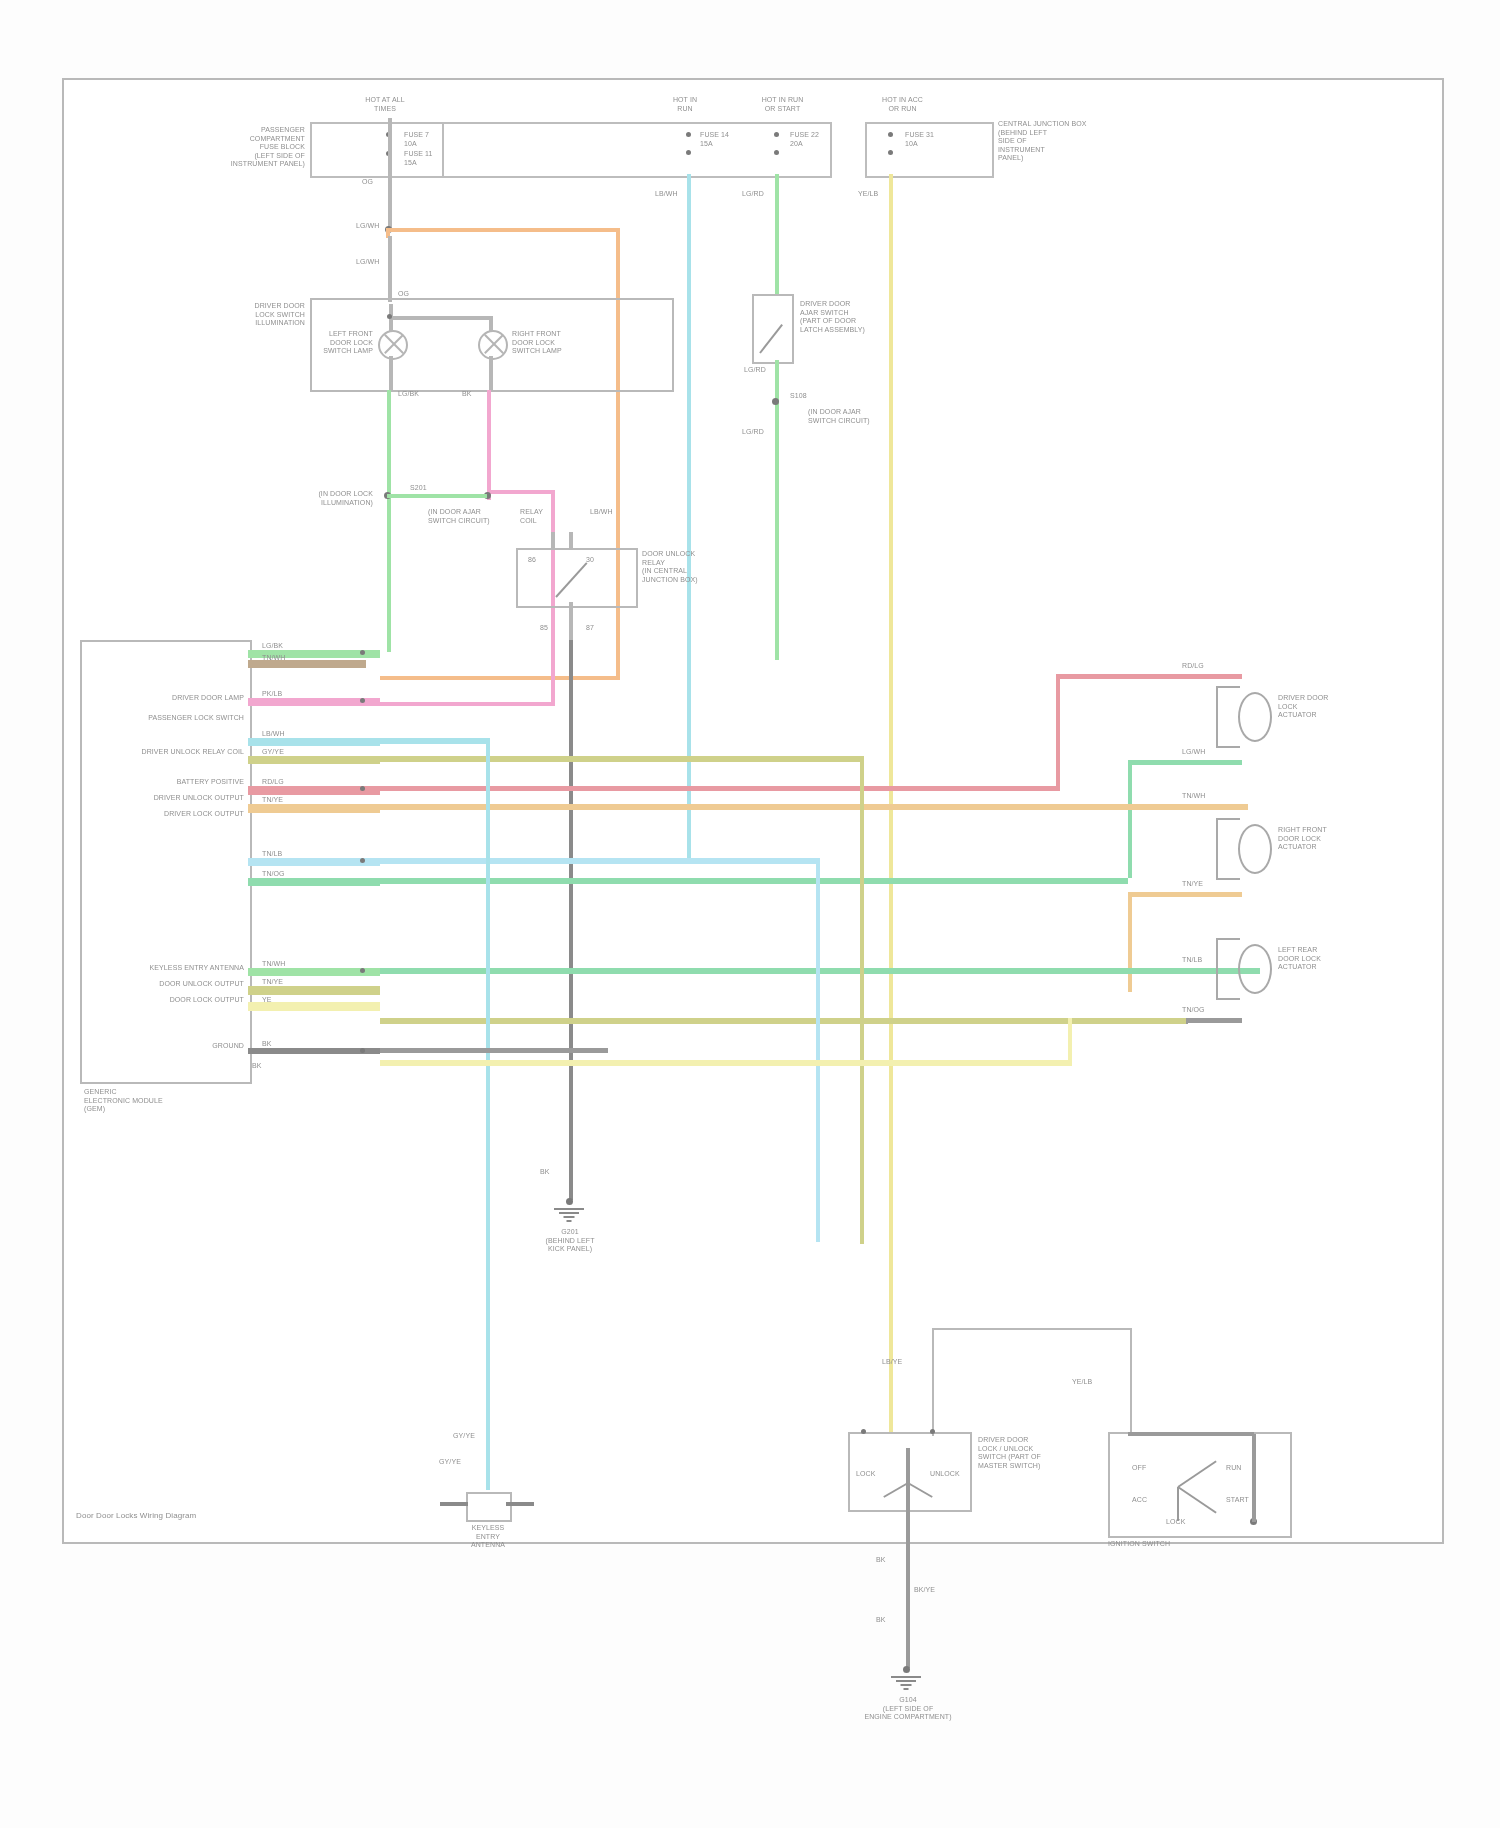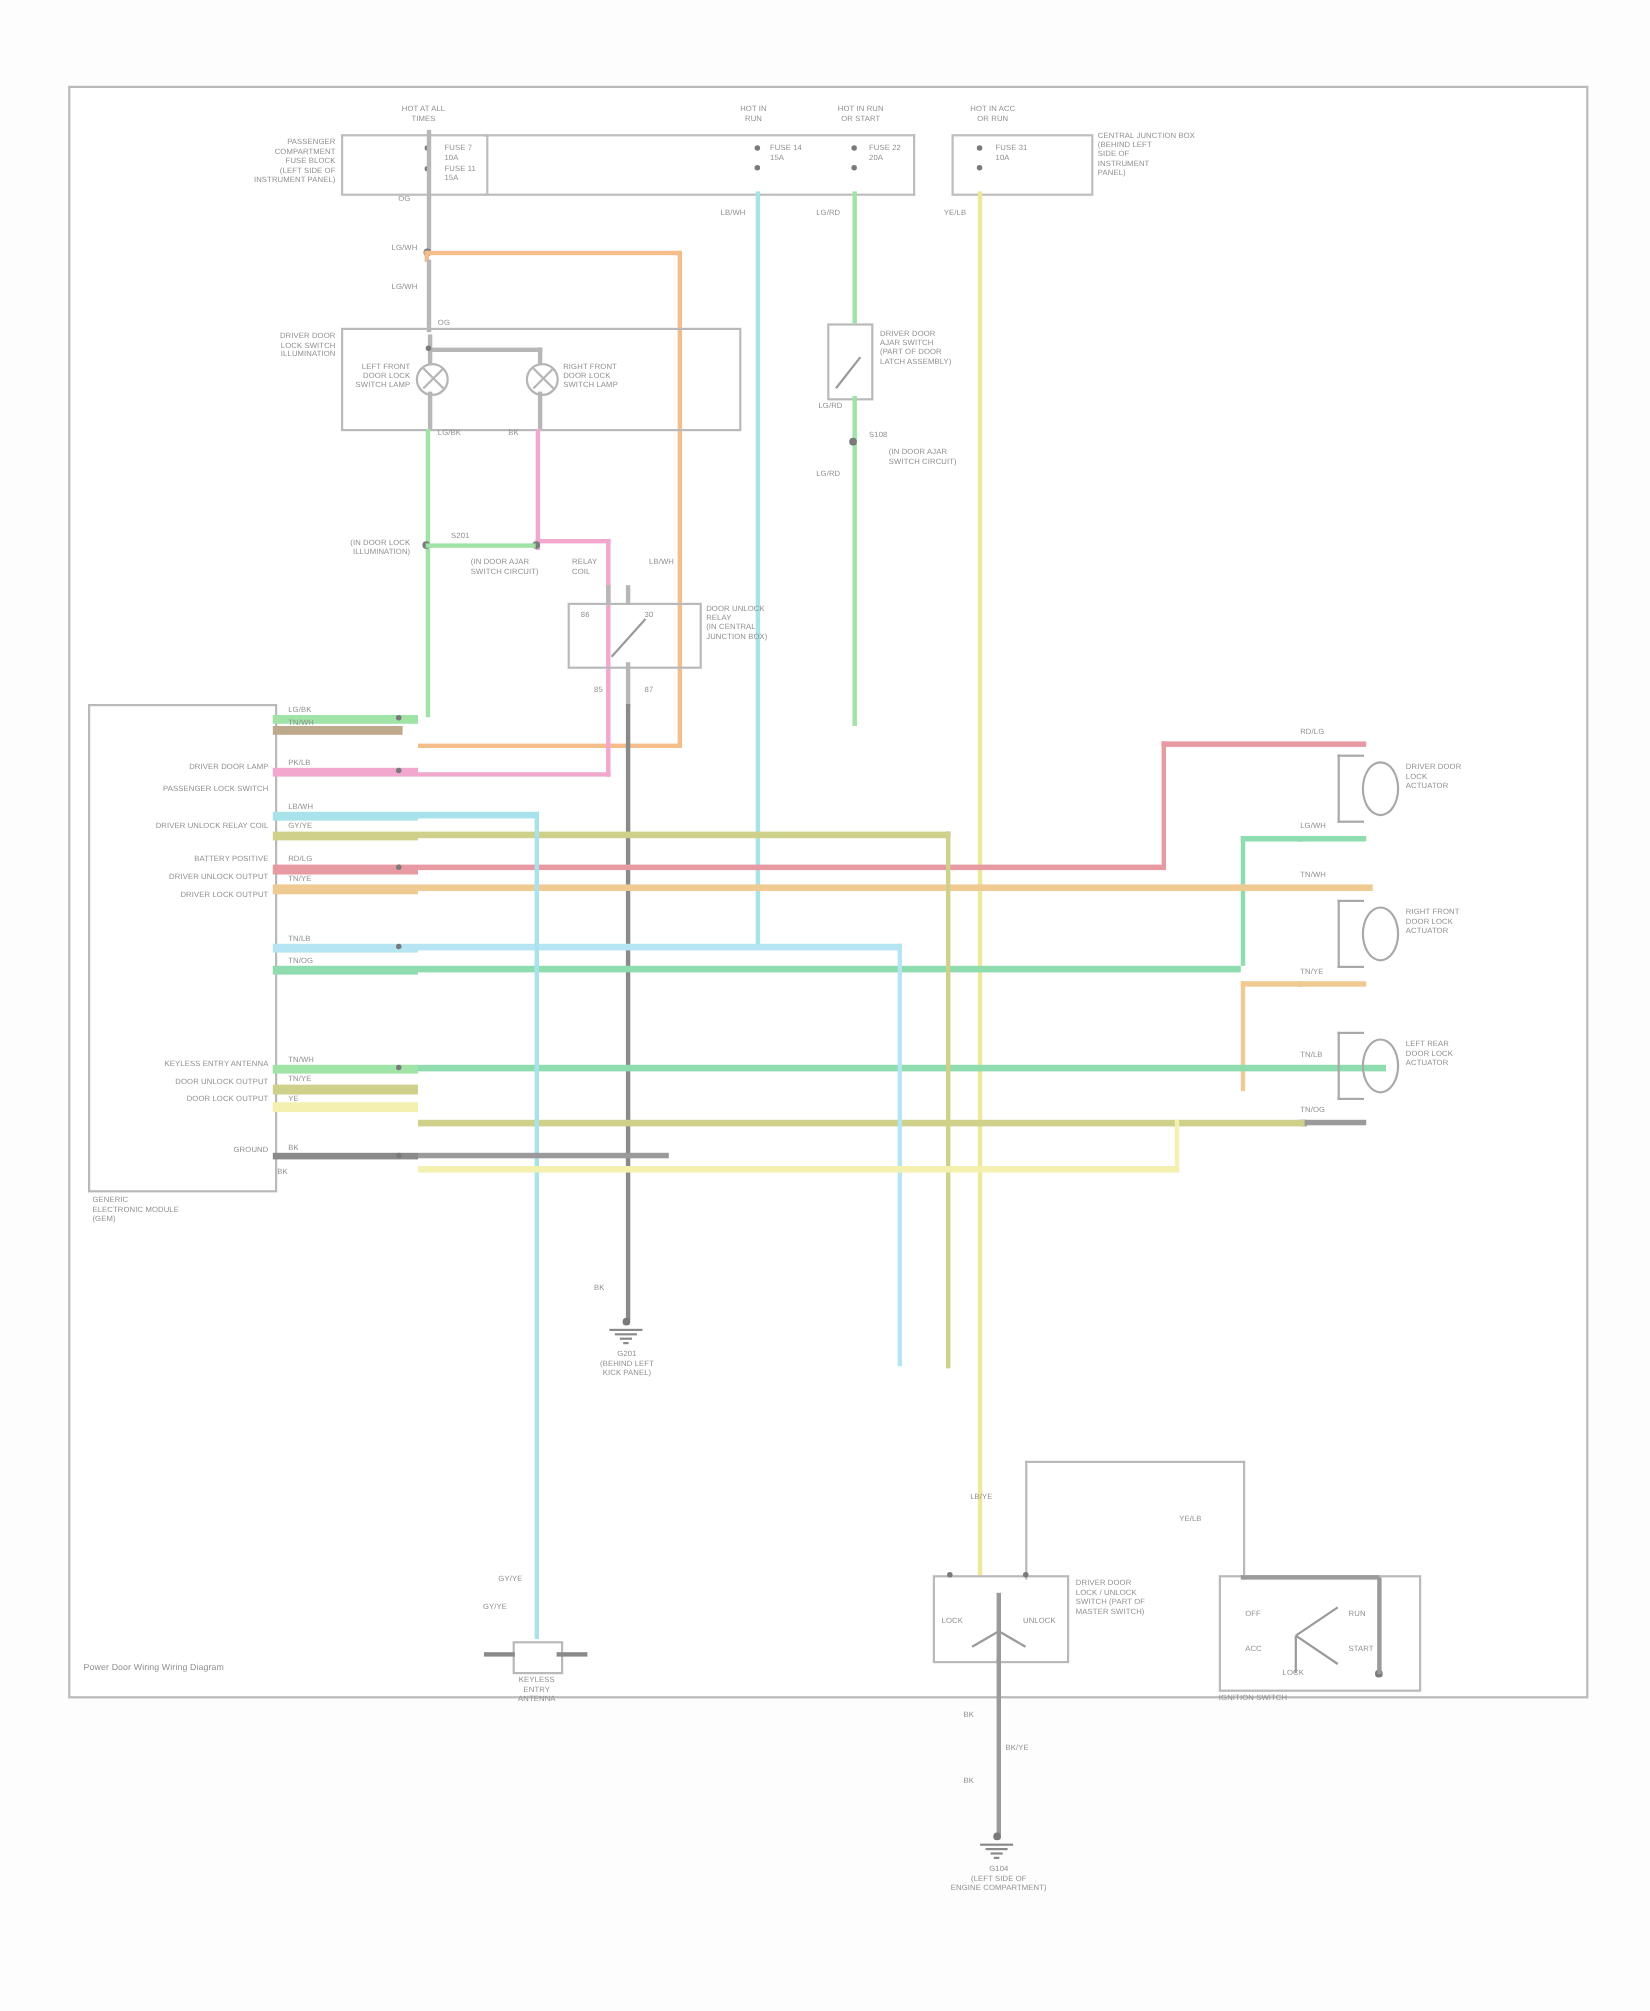--- a/index.html
+++ b/index.html
@@ -370,15 +370,15 @@
       <i></i>
       <i></i>
       <i></i>
   </div>
   <div class="lbl c" style="left:840px;top:1696px;width:136px;">G104
 (LEFT SIDE OF
 ENGINE COMPARTMENT)</div>
 
   <div class="lbl c" style="left:420px;top:1458px;width:60px;">GY/YE</div>
 
-  <div class="lbl" style="left:76px;top:1512px;width:420px;font-size:8px;">Power Door Wiring Wiring Diagram</div>
+  <div class="lbl" style="left:76px;top:1512px;width:420px;font-size:8px;">Door Door Locks Wiring Diagram</div>
 
 </div>
 
 </body></html>

